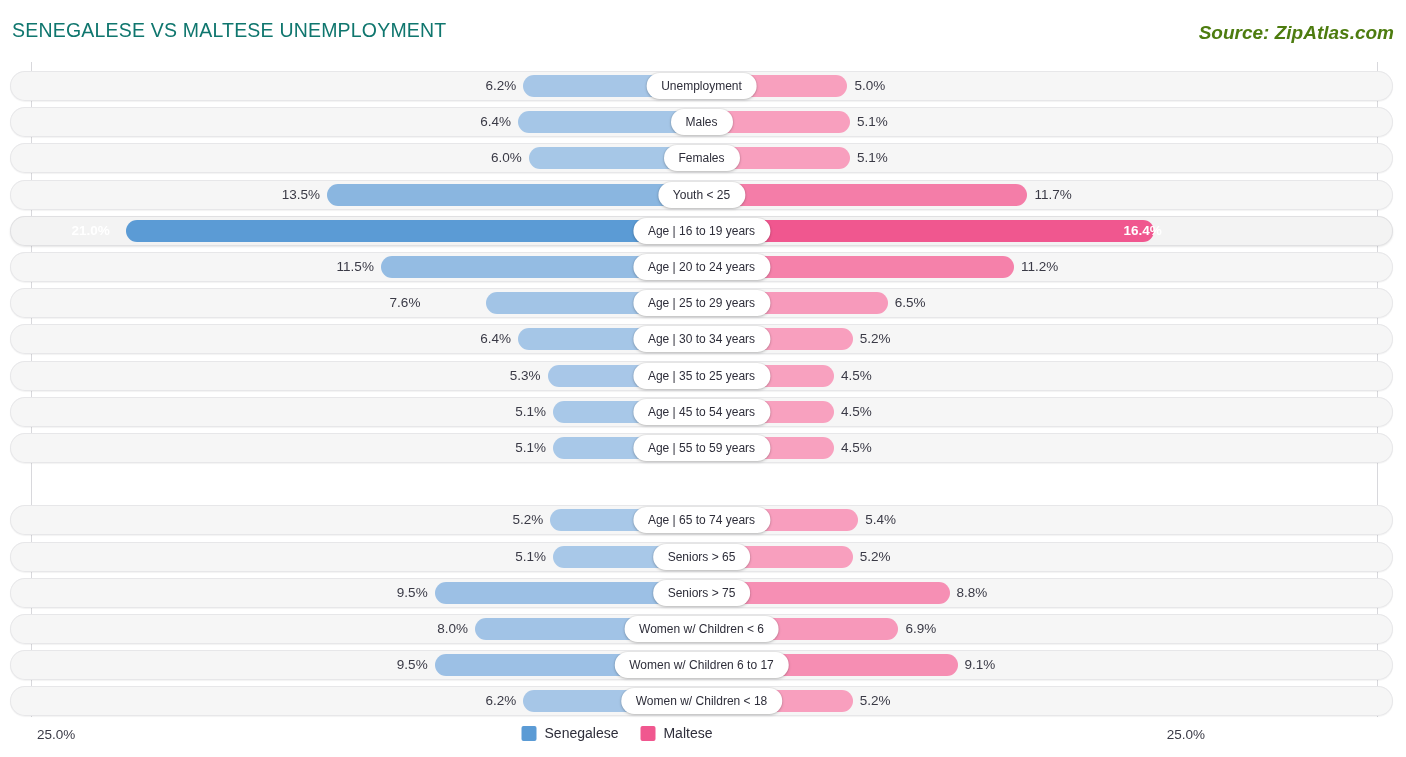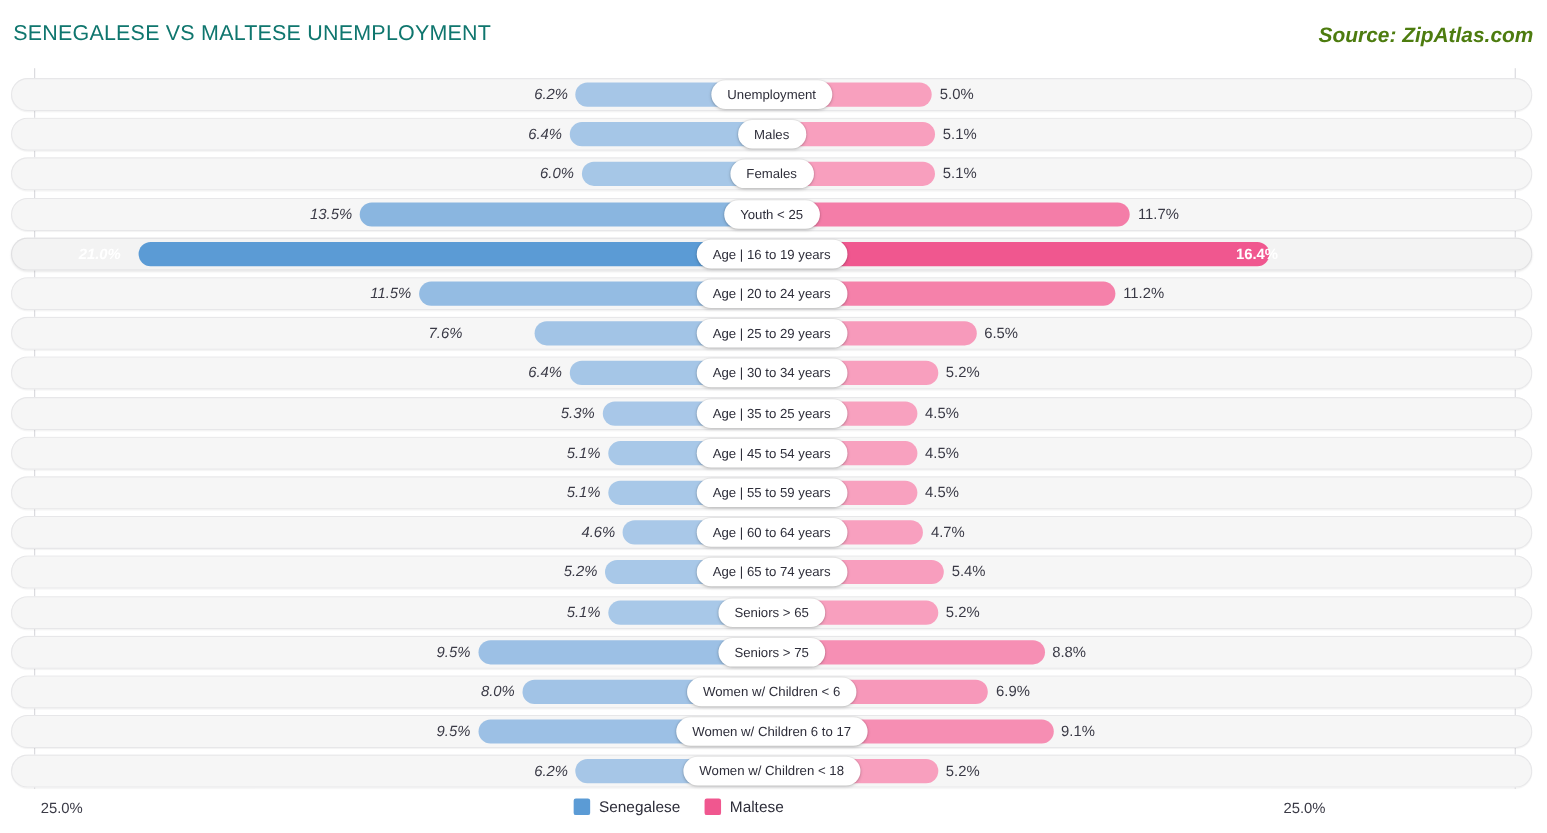--- a/index.html
+++ b/index.html
@@ -45,21 +45,21 @@
     border-radius:11px;
   }
   .bar.left{right:703px;}
   .bar.right{left:703px;}
 
   
   .val{
     position:absolute;top:0;height:30px;line-height:30px;
     font-size:13.5px;color:#3a3a46;white-space:nowrap;
   }
-  .val.left{text-align:right;font-style:italic;}
+  .val.left{text-align:right;}
   .val.right{text-align:left;}
   .val.inside{color:#ffffff;font-weight:bold;}
 
   
   .center-label{
     position:absolute;top:2px;height:26px;line-height:26px;
     left:50%;transform:translateX(-50%);
     background:#ffffff;
     border-radius:13px;
     padding:0 15px;
@@ -165,27 +165,20 @@
       <div class="val left" style="right: 847.088px; width: 70px;">5.1%</div>
       <div class="val right" style="left: 830.96px; width: 70px;">4.5%</div>
       <div class="center-label">Age | 45 to 54 years</div>
     </div>
     <div class="row" style="top: 371px;">
       <div class="bar left" style="width: 137.088px; background: rgb(168, 200, 232);"></div>
       <div class="bar right" style="width: 120.96px; background: rgb(248, 161, 191);"></div>
       <div class="val left" style="right: 847.088px; width: 70px;">5.1%</div>
       <div class="val right" style="left: 830.96px; width: 70px;">4.5%</div>
       <div class="center-label">Age | 55 to 59 years</div>
-    </div>
-    <div class="row" style="top: 407.2px;">
-      <div class="bar left" style="width: 123.648px; background: rgb(169, 200, 232);"></div>
-      <div class="bar right" style="width: 126.336px; background: rgb(248, 160, 191);"></div>
-      <div class="val left" style="right: 833.648px; width: 70px;">4.6%</div>
-      <div class="val right" style="left: 836.336px; width: 70px;">4.7%</div>
-      <div class="center-label">Age | 60 to 64 years</div>
     </div>
     <div class="row" style="top: 443.4px;">
       <div class="bar left" style="width: 139.776px; background: rgb(168, 200, 232);"></div>
       <div class="bar right" style="width: 145.152px; background: rgb(248, 158, 190);"></div>
       <div class="val left" style="right: 849.776px; width: 70px;">5.2%</div>
       <div class="val right" style="left: 855.152px; width: 70px;">5.4%</div>
       <div class="center-label">Age | 65 to 74 years</div>
     </div>
     <div class="row" style="top: 479.6px;">
       <div class="bar left" style="width: 137.088px; background: rgb(168, 200, 232);"></div>

